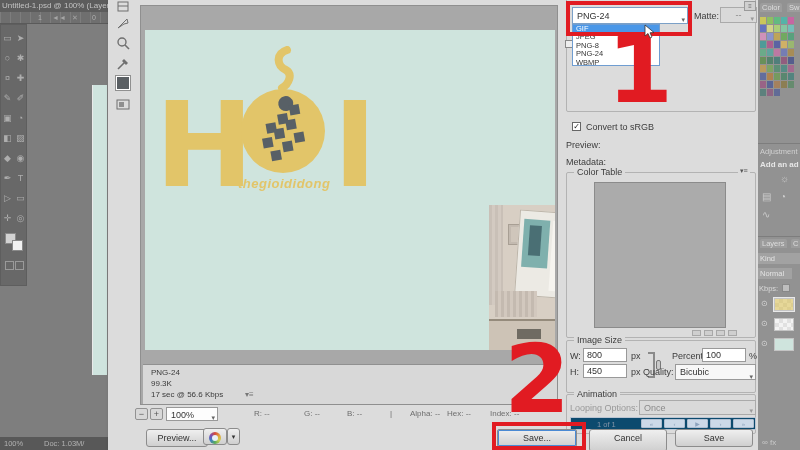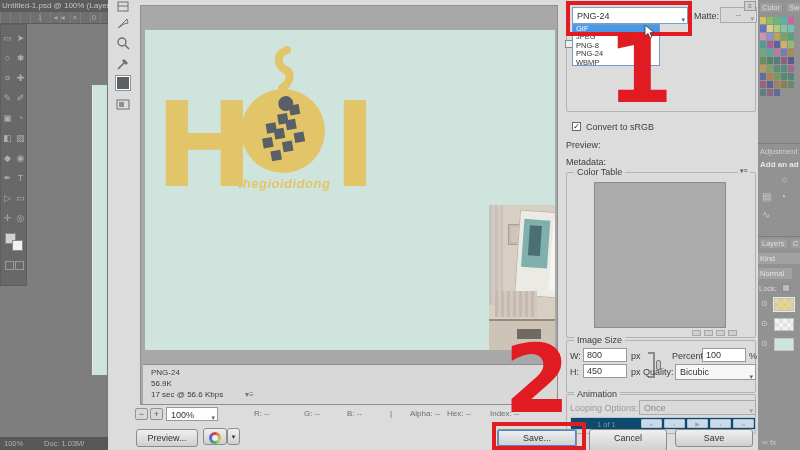--- a/index.html
+++ b/index.html
@@ -188,40 +188,40 @@
             </div>
             <div class="abs" style="left:6px;top:86px;width:42px;height:26px;background:repeating-linear-gradient(90deg,#c4bab0 0 3px,#d2c8be 3px 6px)"></div>
             <div class="abs" style="left:0;top:114px;width:68px;height:31px;background:#cdc3b6;border-top:2px solid #958b7c"></div>
             <div class="abs" style="left:28px;top:124px;width:24px;height:10px;background:#6f6b62"></div>
           </div>
         </div>
       </div>
 
       <div class="pinfo">
         <div style="top:3px">PNG-24</div>
-        <div style="top:14px">56.9K</div>
+        <div style="top:14px">99.3K</div>
         <div style="top:25px">17 sec @ 56.6 Kbps</div>
         <div style="top:25px;left:102px;color:#777">▾≡</div>
       </div>
     </div>
 
     <div class="mini" style="left:27px;top:408px">−</div>
     <div class="mini" style="left:42px;top:408px">+</div>
     <div class="combo" style="left:58px;top:407px;width:52px;height:14px;background:#fdfdfd">
       <span>100%</span><span class="chev" style="top:3px">▾</span>
     </div>
     <span class="readout" style="left:146px">R: --</span>
     <span class="readout" style="left:196px">G: --</span>
     <span class="readout" style="left:239px">B: --</span>
     <span class="readout" style="left:282px">|</span>
     <span class="readout" style="left:302px">Alpha: --</span>
     <span class="readout" style="left:339px">Hex: --</span>
     <span class="readout" style="left:382px">Index: --</span>
 
-    <div class="btn" style="left:28px;top:429px;width:62px;height:18px;line-height:16px">Preview...</div>
+    <div class="btn" style="left:38px;top:429px;width:62px;height:18px;line-height:16px">Preview...</div>
     <div class="btn" style="left:95px;top:428px;width:24px;height:17px">
       <div class="abs" style="left:5px;top:2.5px;width:12px;height:12px;border-radius:50%;background:conic-gradient(#d84a3a,#e0a23c,#cbd052,#58ad58,#3f7fc1,#7a4fb5,#d84a3a)">
         <div class="abs" style="left:3px;top:3px;width:6px;height:6px;border-radius:50%;background:#e8f0f6"></div>
       </div>
     </div>
     <div class="btn" style="left:119px;top:428px;width:13px;height:17px;line-height:16px;font-size:7px">▾</div>
 
     <div class="grp" style="left:458px;top:-6px;width:190px;height:118px"></div>
     <div class="fgbg" style="left:457px;top:40px;width:8px;height:8px;background:#eee;border-color:#888"></div>
 
@@ -311,21 +311,21 @@
     <span class="abs" style="left:22px;top:173px;font-size:10px;color:#cccccc">☼</span>
     <span class="abs" style="left:4px;top:191px;font-size:10px;color:#cccccc">▤</span>
     <span class="abs" style="left:22px;top:191px;font-size:10px;color:#cccccc">◔</span>
     <span class="abs" style="left:4px;top:209px;font-size:10px;color:#cccccc">∿</span>
 
     <div class="abs" style="left:0;top:236px;width:42px;border-top:1px solid #7d7d7d"></div>
     <span class="ptab" style="left:2px;top:239px">Layers</span>
     <span class="ptab" style="left:33px;top:239px">C</span>
     <div class="chip" style="left:0;top:253px;width:42px">Kind</div>
     <div class="chip" style="left:0;top:268px;width:34px">Normal</div>
-    <span class="abs" style="left:1px;top:284px;font-size:7.5px;color:#dadada">Lock:</span>
+    <span class="abs" style="left:1px;top:284px;font-size:7.5px;color:#dadada">Kbps:</span>
     <div class="fgbg" style="left:24px;top:284px;width:8px;height:8px;background:#bdbdbd;border-color:#888"></div>
 
     <div class="lrow" style="top:296px">
       <span class="eye">⊙</span>
       <div class="thumb" style="outline:1px solid #e8e8e8">
           <div class="fill" style="opacity: 0.75; background: rgb(226, 205, 122);"></div>
         </div>
     </div>
     <div class="lrow" style="top:316px">
       <span class="eye">⊙</span>

